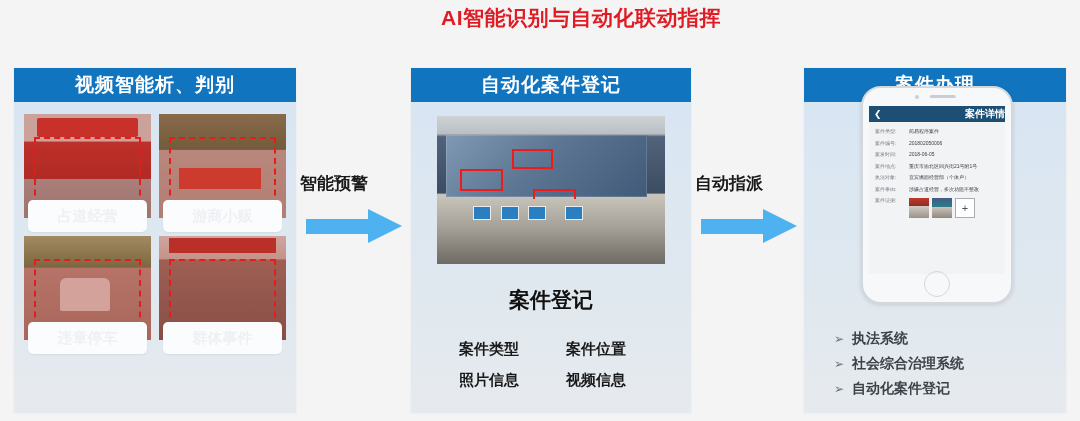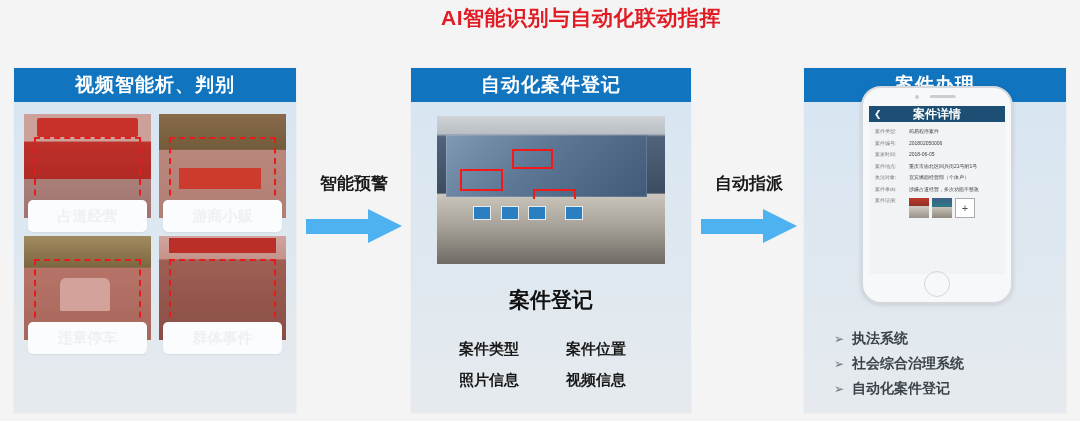--- a/index.html
+++ b/index.html
@@ -85,21 +85,21 @@
       linear-gradient(180deg,#93ad74 0%,#5d7a49 30%,#b08b7e 31%,#9b7a6e 100%);}
   .s3:after{content:"";position:absolute;left:28%;top:40%;width:40%;height:32%;
       background:#d8cfc9;border-radius:6px 6px 2px 2px;}
   .s4{background:
       linear-gradient(180deg,#d4d2cf 0%,#c4b9ae 22%,#8e6f63 23%,#6d564e 100%);}
   .s4:after{content:"";position:absolute;left:8%;top:2%;width:84%;height:14%;
       background:#b52c26;}
   .tint{position:absolute;inset:0;background:rgba(198,60,50,0.30);}
 
   
-  .arrow-group{position:absolute;text-align:center;}
+  .arrow-group{position:absolute;}
   #arrow-1{left:300px;top:172px;width:108px;}
   #arrow-2{left:695px;top:172px;width:108px;}
   .arrow-label{
     font-size:17px;font-weight:bold;color:#1a1a1a;
     margin-bottom:14px;white-space:nowrap;
   }
   .arrow-shape{
     position:relative;height:34px;width:96px;margin:0 auto;
   }
   .arrow-shape .shaft{
@@ -173,22 +173,22 @@
   }
   .phone-screen{
     margin:0 6px;height:168px;background:#f2f3f5;position:relative;overflow:hidden;
   }
   .phone-bar{
     height:16px;background:#1d4f74;display:flex;align-items:center;
     padding:0 5px;position:relative;
   }
   .phone-bar .back{color:#fff;font-size:9px;font-weight:bold;line-height:1;}
   .phone-bar .ttl{
-    position:absolute;left:0;right:0;text-align:center;
-    color:#fff;font-size:12px;font-weight:bold;
+    position:absolute;left:0;right:0;text-align:right;
+    color:#fff;font-size:10px;font-weight:bold;
   }
   .phone-rows{padding:6px 6px 0 6px;}
   .prow{display:flex;margin-bottom:4px;font-size:5px;line-height:1.5;color:#4a4f55;}
   .prow .k{width:34px;flex:none;color:#7b8188;}
   .prow .v{flex:1;color:#3a3f45;}
   .evidence{display:flex;align-items:center;gap:3px;margin-top:1px;}
   .ev-thumb{width:20px;height:20px;}
   .ev1{background:linear-gradient(180deg,#c0392b 0%,#8e2e24 40%,#cfcac2 41%,#9a938b 100%);}
   .ev2{background:linear-gradient(180deg,#3f5d86 0%,#2d7b86 45%,#c9c3ba 46%,#8e8880 100%);}
   .ev-add{

